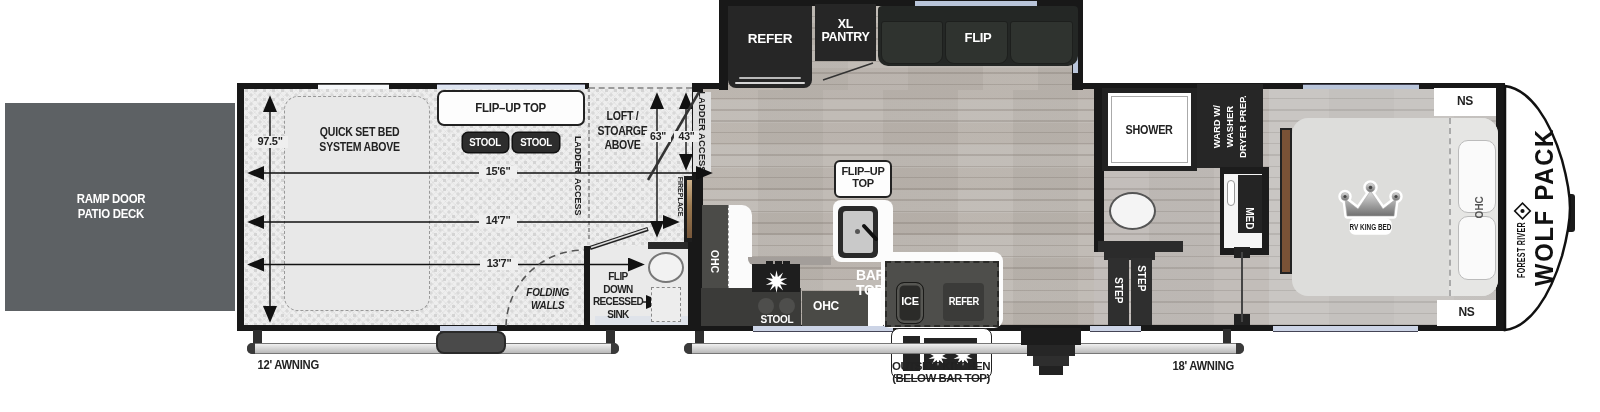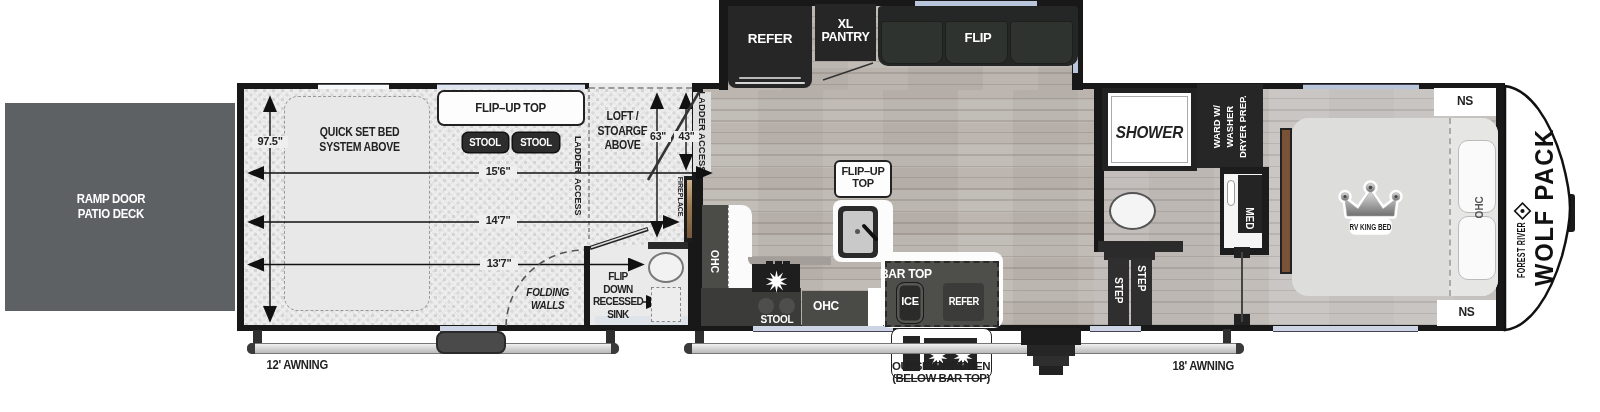--- a/index.html
+++ b/index.html
@@ -134,34 +134,34 @@
 <div class="abs" style="left:833px;top:200px;width:60px;height:62px;background:#fcfcfc;border-radius:8px;"></div>
 <div class="abs" style="left:838px;top:206px;width:40px;height:52px;background:#2a2a2a;border-radius:6px;"></div>
 <div class="abs" style="left:843px;top:211px;width:30px;height:42px;background:#c9c9c9;border-radius:3px;"></div>
 <div class="abs" style="left:855px;top:229px;width:5px;height:5px;background:#555;border-radius:50%;"></div>
 
 <div class="abs" style="left:834px;top:160px;width:58px;height:38px;background:#fdfdfd;border:2px solid #222;border-radius:6px;box-sizing:border-box;"></div>
 <div class="lbl" style="left:834px;top:166px;width:58px;font-size:11px;">FLIP–UP<br>TOP</div>
 
 <div class="abs" style="left:881px;top:252px;width:122px;height:76px;background:#fcfcfc;border-radius:9px;"></div>
 <div class="abs" style="left:885px;top:261px;width:114px;height:66px;background:#4e4e4b;border:2px dashed #2a2a28;box-sizing:border-box;"></div>
-<div class="wlbl" style="left:880px;top:268px;width:60px;font-size:12px;text-align:left;">BAR TOP</div>
+<div class="wlbl" style="left:856px;top:268px;width:60px;font-size:14px;text-align:left;">BAR TOP</div>
 
 <div class="abs" style="left:896px;top:282px;width:28px;height:42px;background:#2b2b29;border:1px solid #1a1a18;border-radius:8px;box-shadow:inset 0 0 0 2.5px rgba(200,200,195,.28);box-sizing:border-box;"></div>
 <div class="wlbl" style="left:896px;top:296px;width:28px;font-size:11px;">ICE</div>
 
 <div class="abs" style="left:943px;top:283px;width:41px;height:38px;background:#3b3b39;border-radius:4px;"></div>
 <div class="wlbl" style="left:943px;top:296px;width:41px;font-size:11px;"><span style="display:inline-block;transform:scaleX(.85);">REFER</span></div>
 
 <div class="wall" style="left:1094px;top:83px;width:10px;height:169px;"></div>
 
 <div class="abs" style="left:1102px;top:88px;width:95px;height:83px;background:#222;"></div>
 <div class="abs" style="left:1108px;top:93px;width:83px;height:73px;background:#fff;"></div>
 <div class="abs" style="left:1111px;top:96px;width:77px;height:67px;border:1px solid #aaa;box-sizing:border-box;"></div>
-<div class="lbl" style="left:1108px;top:124px;width:83px;font-size:17px;font-style:italic;"><span style="display:inline-block;transform:scaleX(.9);">SHOWER</span></div>
+<div class="lbl" style="left:1108px;top:124px;width:83px;font-size:12px;"><span style="display:inline-block;transform:scaleX(.9);">SHOWER</span></div>
 
 <div class="abs" style="left:1197px;top:84px;width:66px;height:84px;background:#262626;"></div>
 <div class="wlbl vert" style="left:1180px;top:107px;width:100px;font-size:9.5px;transform:rotate(-90deg);letter-spacing:0;line-height:1.38;">WARD W/<br>WASHER<br>DRYER PREP.</div>
 
 <div class="abs" style="left:1109px;top:192px;width:47px;height:38px;background:#f4f4f4;border:2px solid #555;border-radius:50%;box-sizing:border-box;"></div>
 
 <div class="abs" style="left:1098px;top:241px;width:85px;height:11px;background:#2b2b2b;"></div>
 
 <div class="abs" style="left:1104px;top:251px;width:51px;height:9px;background:#2b2b2b;"></div>
 
@@ -259,21 +259,21 @@
 
 <div class="abs" style="left:253px;top:330px;width:9px;height:14px;background:#2f2f2f;"></div>
 <div class="abs" style="left:606px;top:330px;width:9px;height:14px;background:#2f2f2f;"></div>
 
 <div class="abs" style="left:247px;top:343px;width:372px;height:11px;background:linear-gradient(180deg,#f0f0f0,#b9b9b9);border:1px solid #777;border-radius:5px;box-sizing:border-box;"></div>
 <div class="abs" style="left:247px;top:343px;width:8px;height:11px;background:#3a3a3a;border-radius:5px 0 0 5px;"></div>
 <div class="abs" style="left:611px;top:343px;width:8px;height:11px;background:#3a3a3a;border-radius:0 5px 5px 0;"></div>
 
 <div class="abs" style="left:436px;top:331px;width:70px;height:23px;background:#4a4a4a;border:2px solid #2a2a2a;border-radius:8px;box-sizing:border-box;"></div>
 
-<div class="lbl" style="left:247px;top:359px;width:100px;font-size:12.5px;"><span style="display:inline-block;transform:scaleX(.9);">12' AWNING</span></div>
+<div class="lbl" style="left:238px;top:359px;width:100px;font-size:12.5px;"><span style="display:inline-block;transform:scaleX(.9);">12' AWNING</span></div>
 
 <div style="position:absolute;z-index:6;">
 <div class="abs" style="left:695px;top:331px;width:9px;height:13px;background:#2f2f2f;"></div>
 <div class="abs" style="left:1223px;top:329px;width:8px;height:15px;background:#2f2f2f;"></div>
 
 <div class="abs" style="left:684px;top:343px;width:560px;height:11px;background:linear-gradient(180deg,#f0f0f0,#b9b9b9);border:1px solid #777;border-radius:5px;box-sizing:border-box;"></div>
 <div class="abs" style="left:684px;top:343px;width:8px;height:11px;background:#3a3a3a;border-radius:5px 0 0 5px;"></div>
 <div class="abs" style="left:1236px;top:343px;width:8px;height:11px;background:#3a3a3a;border-radius:0 5px 5px 0;"></div>
 </div>
 

